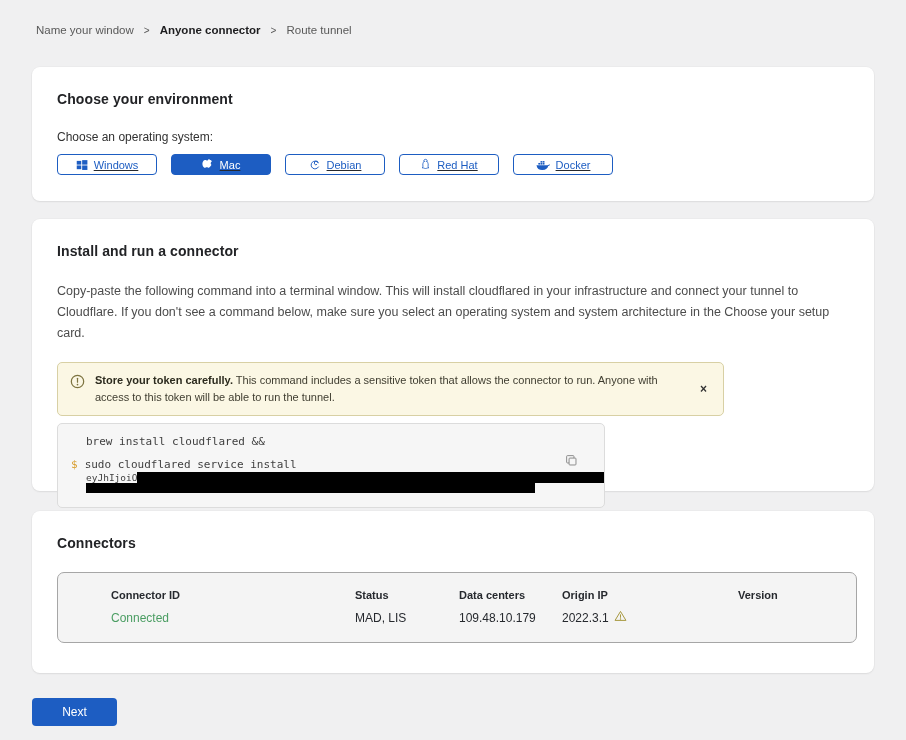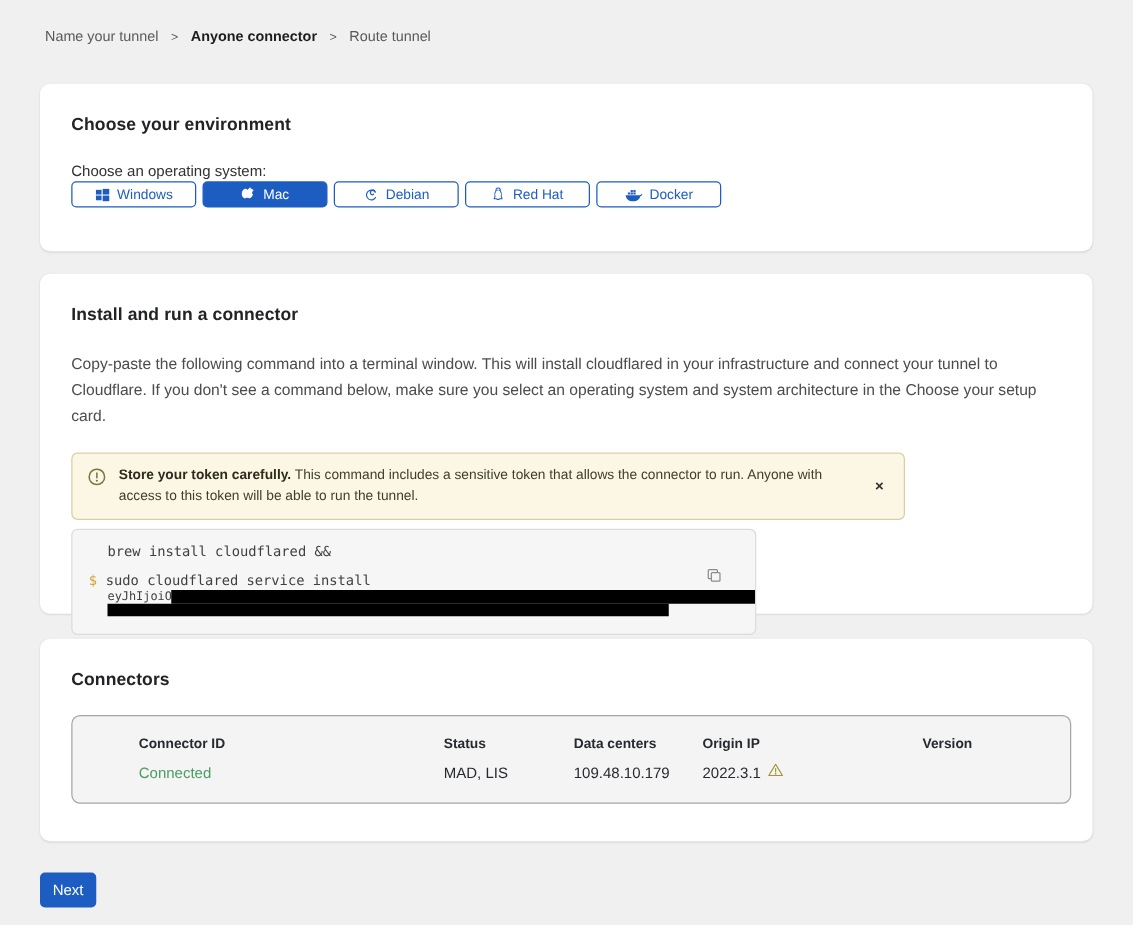--- a/index.html
+++ b/index.html
@@ -29,21 +29,21 @@
     margin:0 32px;
     box-shadow:0 1px 2px rgba(0,0,0,0.07), 0 0 0 1px rgba(0,0,0,0.02);
     padding:24px 25px;
   }
   .card-title { font-size:14px; font-weight:bold; color:#222326; letter-spacing:.1px; }
   #env-card { margin-top:31px; height:134px; }
   #install-card { margin-top:18px; height:272px; }
   #connectors-card { margin-top:20px; height:162px; }
   
   .os-label { margin-top:23px; font-size:12px; color:#313131; }
-  .os-row { margin-top:1px; display:flex; gap:5px; }
+  .os-row { margin-top:10px; display:flex; gap:14px;text-decoration:underline; }
   .os-btn {
     width:100px; height:21px;
     border:1px solid #1d5dc2;
     border-radius:4px;
     background:#fff;
     color:#1d5dc2;
     font-family:"Liberation Sans", sans-serif;
     font-size:11px;
     display:flex; align-items:center; justify-content:center; gap:6px;
     cursor:pointer;
@@ -114,37 +114,37 @@
     grid-template-columns:244px 104px 103px 176px auto;
     align-items:center;
   }
   .tbl-head { font-size:11px; font-weight:bold; color:#26292e; }
   .tbl-data { margin-top:9px; font-size:12px; color:#26292e; }
   .status-connected { color:#4a9d62; }
   .version-cell { display:flex; align-items:center; gap:5px; }
   
   .next-btn {
     margin:25px 0 0 32px;
-    width:45px; height:28px;
+    width:85px; height:28px;
     background:#1d5dc2;
     border:none; border-radius:4px;
     color:#fff;
     font-family:"Liberation Sans", sans-serif;
     font-size:12px;
     cursor:pointer;
   }
 </style>
 </head>
 <body>
 
 
 
 
 <nav class="breadcrumb">
-  <span class="crumb">Name your tunnel</span>
+  <span class="crumb">Name your window</span>
   <span class="sep">&gt;</span>
   <span class="crumb active">Anyone connector</span>
   <span class="sep">&gt;</span>
   <span class="crumb">Route tunnel</span>
 </nav>
 
 
 <section class="card" id="env-card">
   <h2 class="card-title">Choose your environment</h2>
   <div class="os-label">Choose an operating system:</div>

